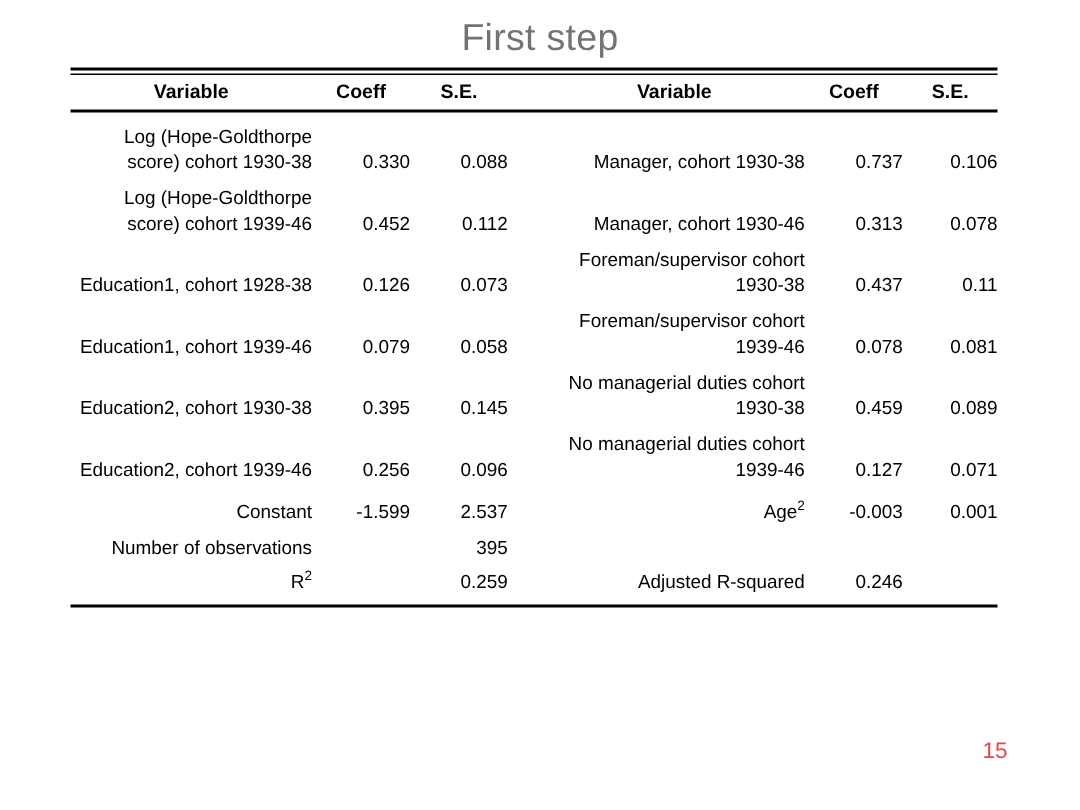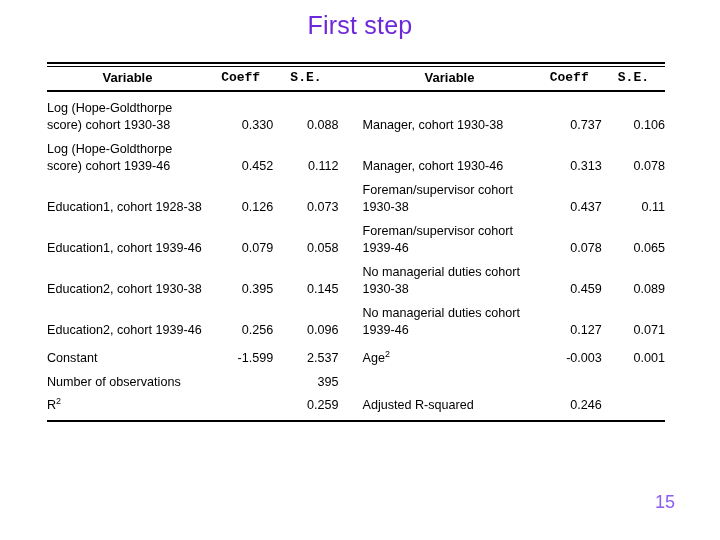--- a/index.html
+++ b/index.html
@@ -18,30 +18,30 @@
 
   
   .slide-title {
     position: absolute;
     left: 0;
     top: 10px;
     width: 720px;
     text-align: center;
     font-size: 25px;
     line-height: 30px;
-    color: #6d28d9;
+    color: #737373;
     letter-spacing: 0.2px;
     white-space: nowrap;
   }
 
   
   .table-wrap {
     position: absolute;
     left: 47px;
-    top: 62px;
+    top: 45px;
     width: 618px;
   }
 
   .rule-top {
     height: 0;
     border-top: 2.5px solid #000;
     border-bottom: 1.5px solid #000;
     padding-top: 2px;
     font-size: 0;
     line-height: 0;
@@ -77,31 +77,30 @@
   table.reg th {
     font-weight: bold;
     font-size: 13px;
     padding: 3px 0 5px 0;
     text-align: center;
     vertical-align: bottom;
     white-space: nowrap;
   }
   th.h-coef, th.h-se, th.h-coef2, th.h-se2 {
     text-align: center;
-    font-family: Liberation Mono, monospace;
   }
 
   table.reg td {
     vertical-align: bottom;
     padding: 0;
     font-size: 12.6px;
     line-height: 16.5px;
   }
   td.var, td.var2 {
-    text-align: left;
+    text-align: right;
     padding-right: 4px;
     margin-top: 20px;
   }
   td.num {
     text-align: right;
     padding-right: 6px;
     white-space: nowrap;
   }
   td.num2 {
     text-align: right;
@@ -121,22 +120,22 @@
 
   .sup { font-size: 9px; vertical-align: super; line-height: 0; }
 
   
   .slide-number {
     position: absolute;
     left: 655px;
     top: 492px;
     width: 30px;
     text-align: left;
-    font-size: 18px;
-    color: #8b5cf6;
+    font-size: 15px;
+    color: #ef4444;
   }
 </style>
 </head>
 <body>
 
 <div class="slide-title">First step</div>
 
 <div class="table-wrap">
 
   <div class="rule-top"></div>
@@ -209,21 +208,21 @@
         <td class="num2">0.11</td>
       </tr>
 
       <tr class="datarow">
         <td class="var">Education1, cohort 1939-46</td>
         <td class="num">0.079</td>
         <td class="num">0.058</td>
         <td></td>
         <td class="var2">Foreman/supervisor cohort 1939-46</td>
         <td class="num2">0.078</td>
-        <td class="num2">0.065</td>
+        <td class="num2">0.081</td>
       </tr>
 
       <tr class="datarow">
         <td class="var">Education2, cohort 1930-38</td>
         <td class="num">0.395</td>
         <td class="num">0.145</td>
         <td></td>
         <td class="var2">No managerial duties cohort 1930-38</td>
         <td class="num2">0.459</td>
         <td class="num2">0.089</td>

